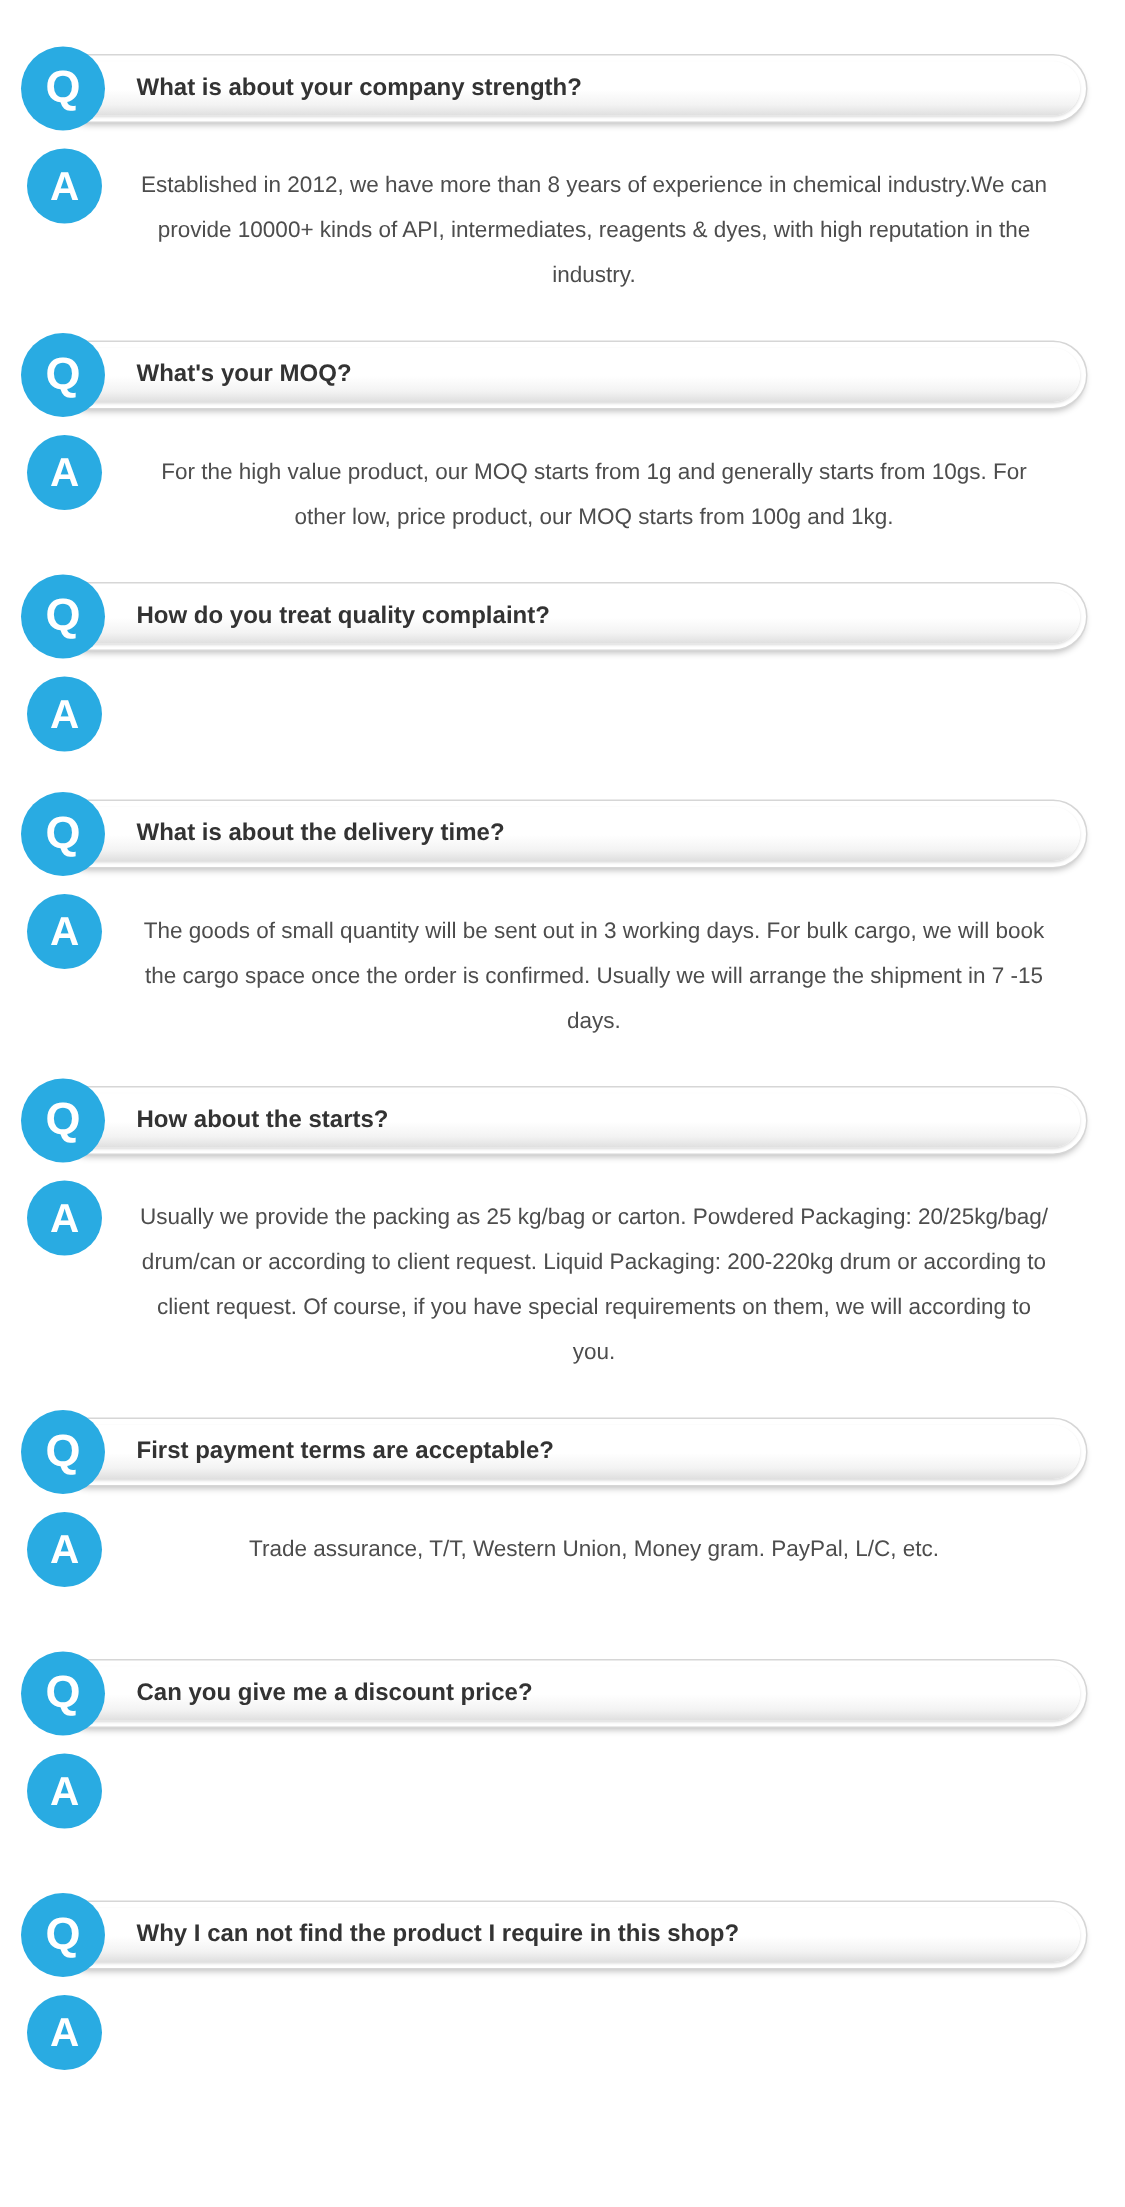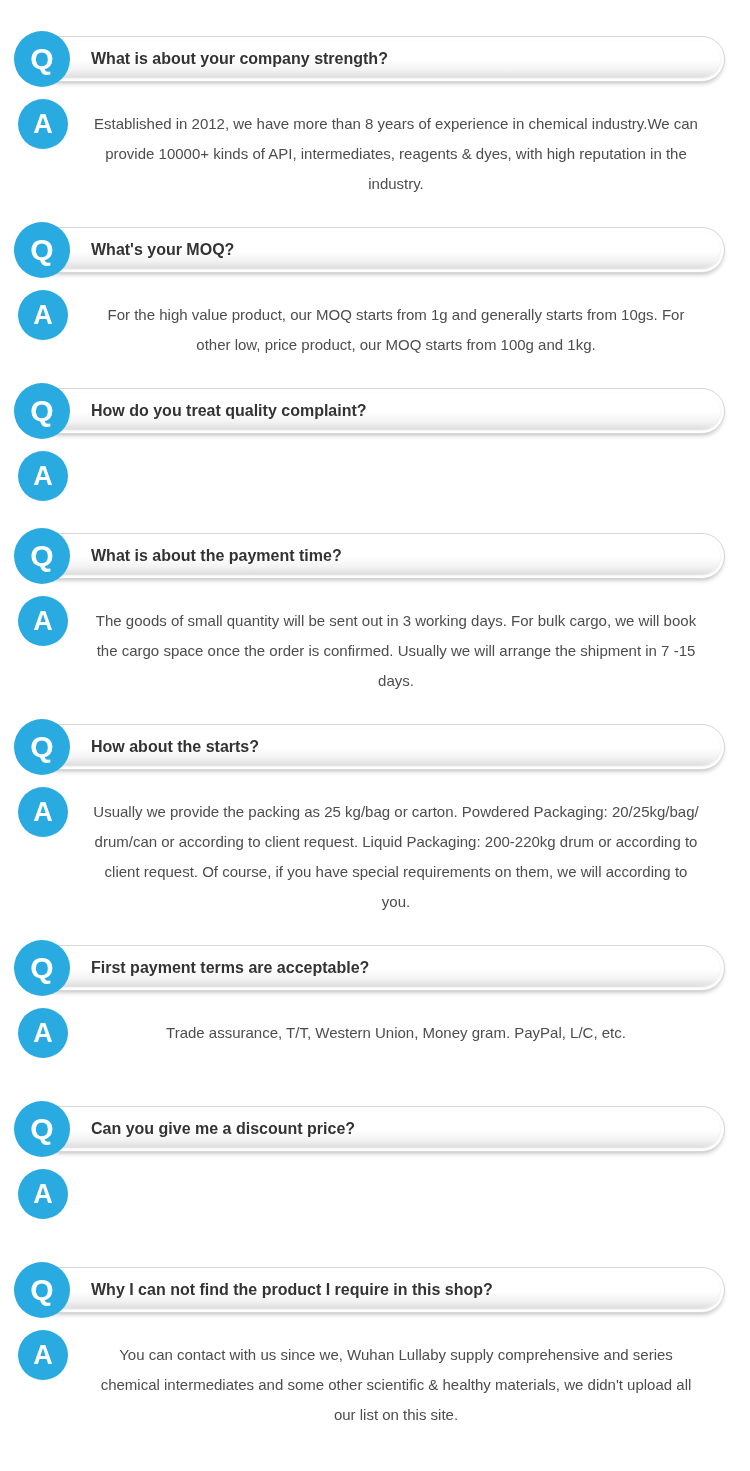--- a/index.html
+++ b/index.html
@@ -136,21 +136,21 @@
     </div>
     <div class="a-row">
       <div class="a-badge">A</div>
     </div>
   </section>
 
   <section class="qa-block">
     <div class="q-row">
       <div class="q-bar">
         <div class="q-bar-inner"></div>
-        <div class="q-text">What is about the payment time?</div>
+        <div class="q-text">What is about the delivery time?</div>
       </div>
       <div class="q-badge">Q</div>
     </div>
     <div class="a-row">
       <div class="a-badge">A</div>
       <p class="a-text">The goods of small quantity will be sent out in 3 working days. For bulk cargo, we will book the cargo space once the order is confirmed. Usually we will arrange the shipment in 7 -15 days.</p>
     </div>
   </section>
 
   <section class="qa-block">
@@ -197,17 +197,16 @@
   <section class="qa-block">
     <div class="q-row">
       <div class="q-bar">
         <div class="q-bar-inner"></div>
         <div class="q-text">Why I can not find the product I require in this shop?</div>
       </div>
       <div class="q-badge">Q</div>
     </div>
     <div class="a-row">
       <div class="a-badge">A</div>
-      <p class="a-text">You can contact with us since we, Wuhan Lullaby supply comprehensive and series chemical intermediates and some other scientific &amp; healthy materials, we didn't upload all our list on this site.</p>
     </div>
   </section>
 
 </main>
 
 </body></html>

